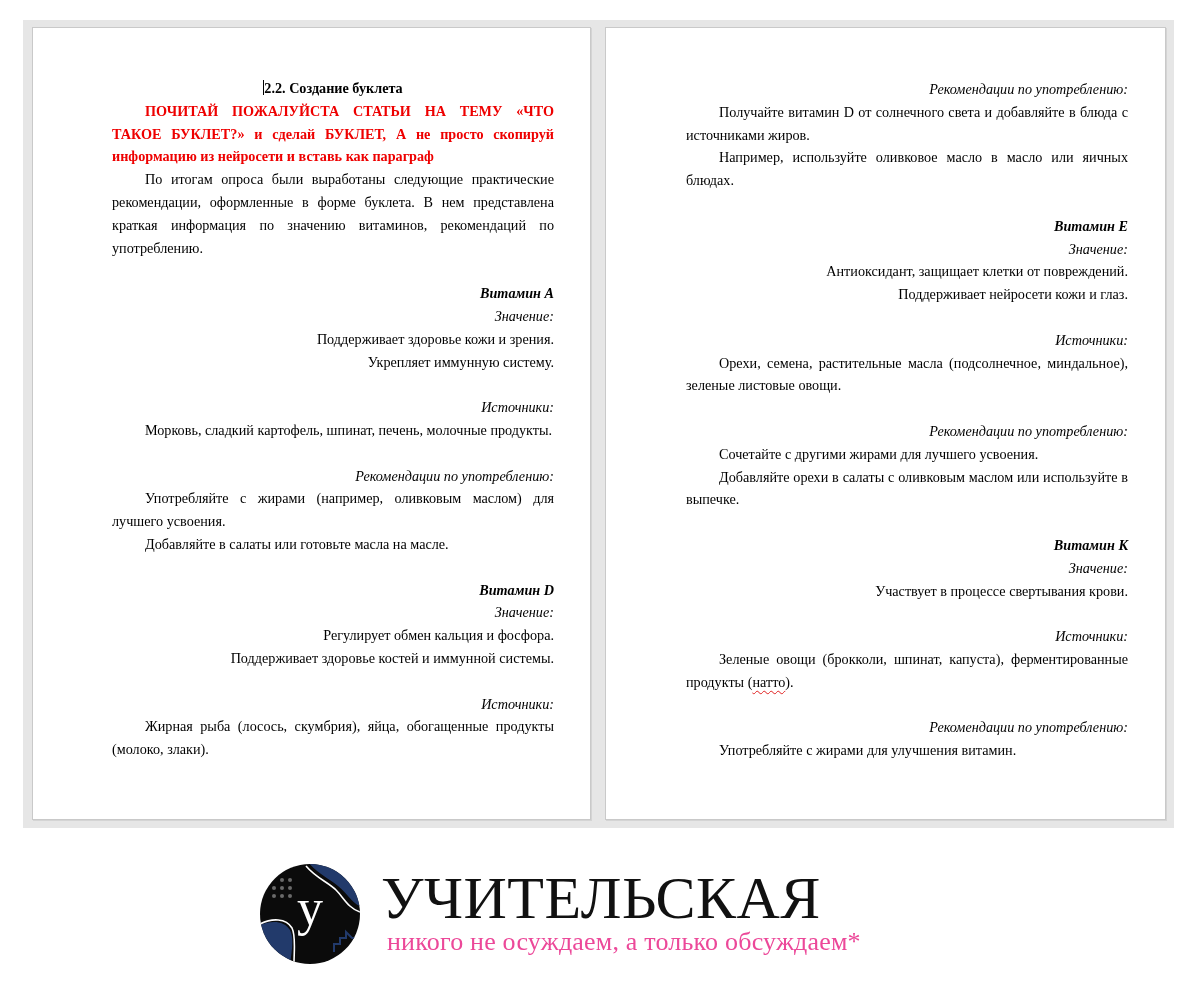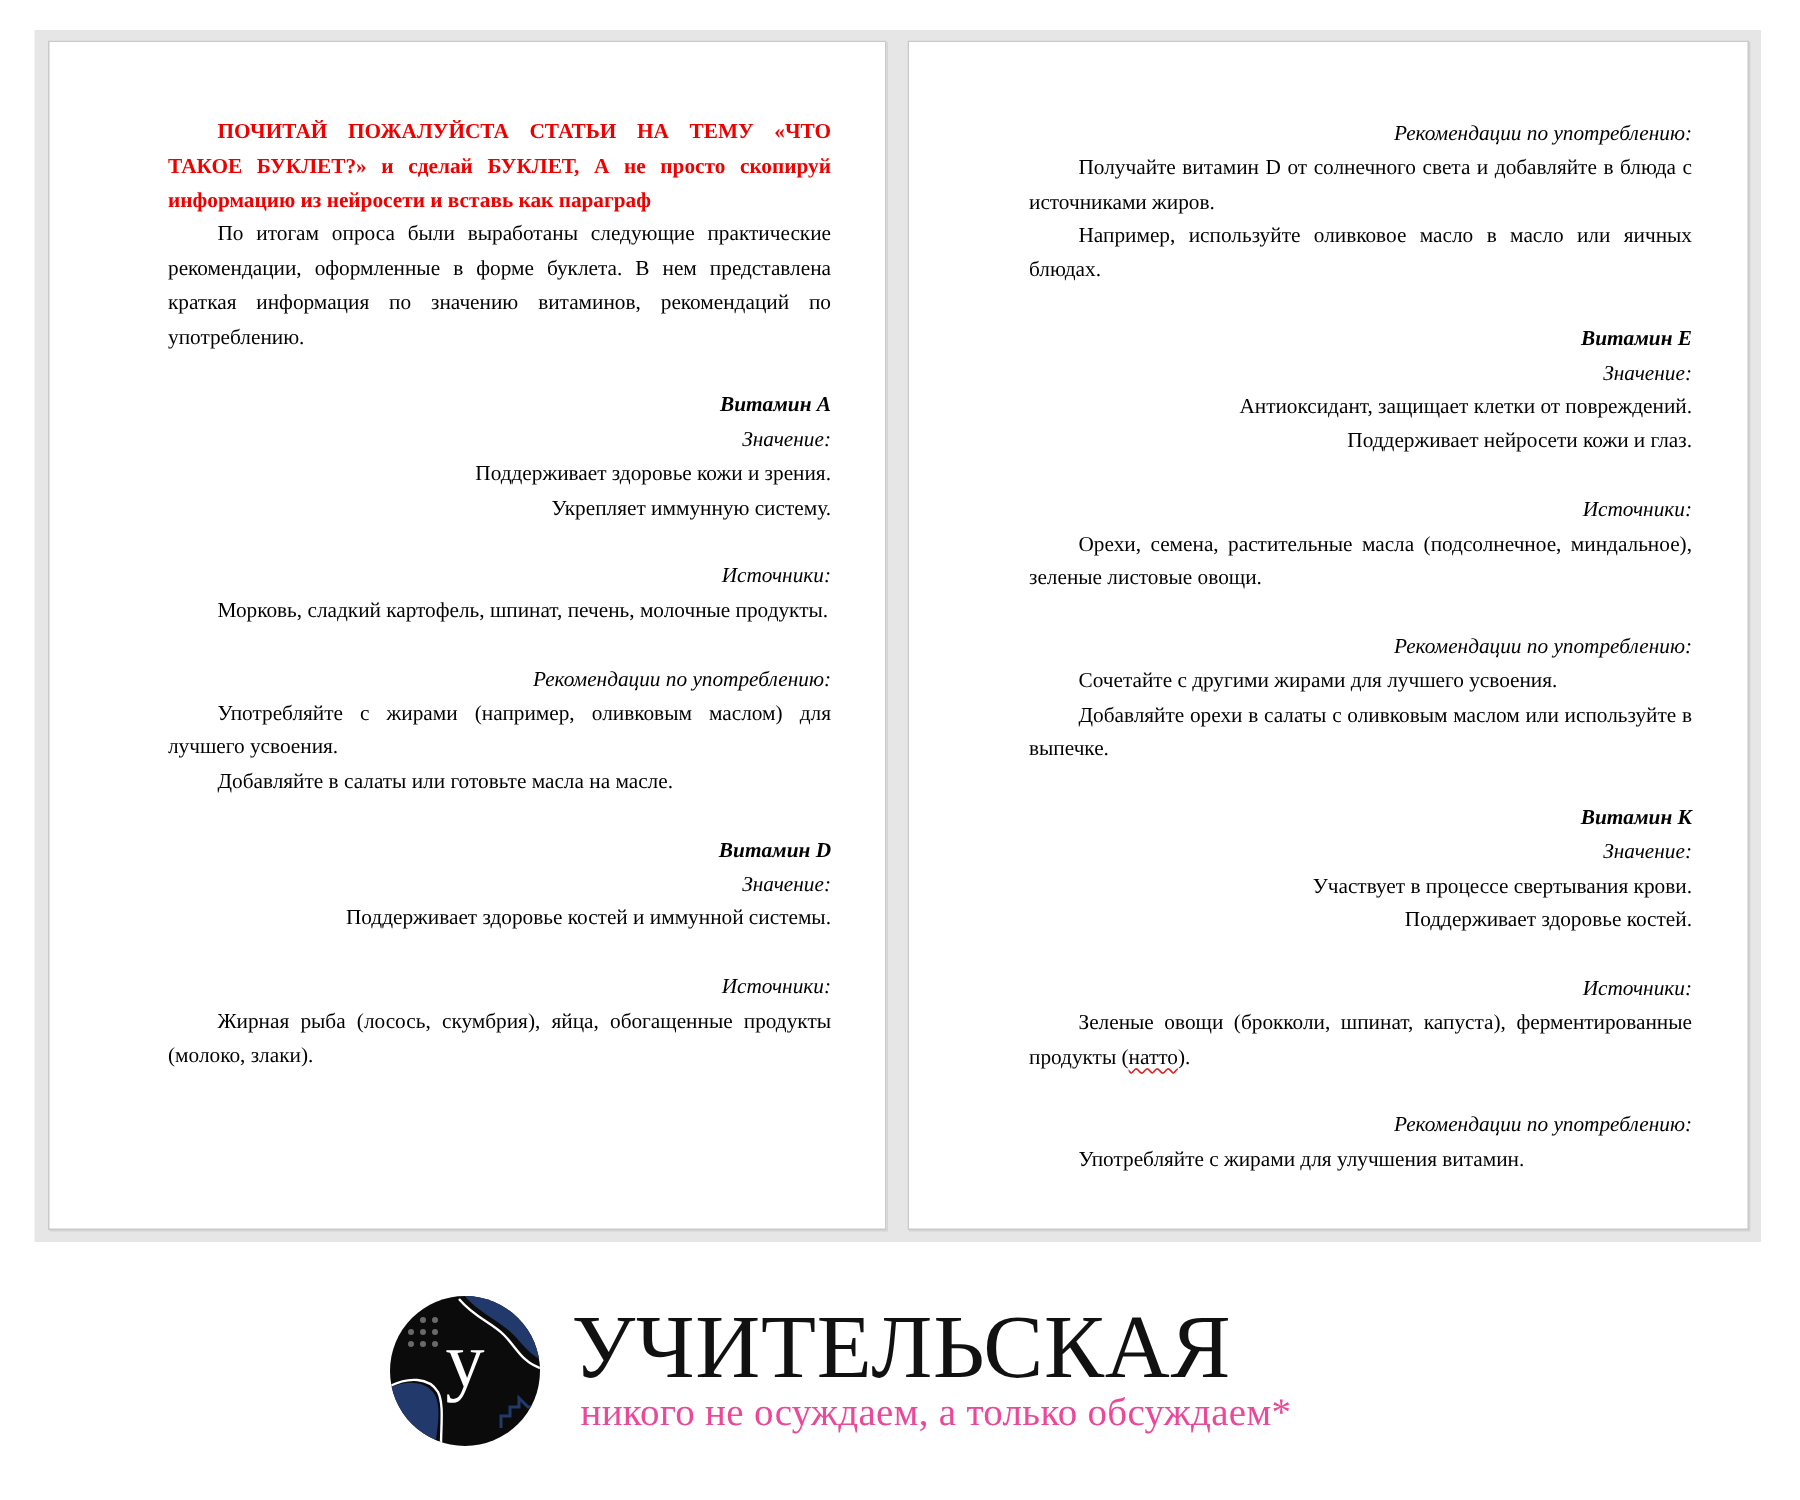--- a/index.html
+++ b/index.html
@@ -25,39 +25,41 @@
   .brand-title { position: absolute; left: 381px; top: 858px; font-family: "Liberation Serif", serif; font-size: 60px; line-height: 80px; letter-spacing: 0.5px; color: #111; white-space: nowrap; }
   .brand-sub { position: absolute; left: 387px; top: 926px; font-family: Liberation Serif, serif; font-size: 26px; line-height: 32px; color: #ec4899; white-space: nowrap; letter-spacing: 0.2px; }
 </style>
 </head>
 <body>
 
 <div class="frame"></div>
 
 <div class="page page-1">
   <div class="content">
+    <p class="heading"><span class="cursor"></span><span>2.2. Создание буклета</span></p>
     <p class="p red">ПОЧИТАЙ ПОЖАЛУЙСТА СТАТЬИ НА ТЕМУ «ЧТО ТАКОЕ БУКЛЕТ?» и сделай БУКЛЕТ, А не просто скопируй информацию из нейросети и вставь как параграф</p>
     <p class="p">По итогам опроса были выработаны следующие практические рекомендации, оформленные в форме буклета. В нем представлена краткая информация по значению витаминов, рекомендаций по употреблению.</p>
     <div class="blank"></div>
 
     <p class="p left vit">Витамин А</p>
     <p class="p left it">Значение:</p>
     <p class="p left">Поддерживает здоровье кожи и зрения.</p>
     <p class="p left">Укрепляет иммунную систему.</p>
     <div class="blank"></div>
     <p class="p left it">Источники:</p>
     <p class="p">Морковь, сладкий картофель, шпинат, печень, молочные продукты.</p>
     <div class="blank"></div>
     <p class="p left it">Рекомендации по употреблению:</p>
     <p class="p">Употребляйте с жирами (например, оливковым маслом) для лучшего усвоения.</p>
     <p class="p">Добавляйте в салаты или готовьте масла на масле.</p>
     <div class="blank"></div>
 
     <p class="p left vit">Витамин D</p>
     <p class="p left it">Значение:</p>
+    <p class="p left">Регулирует обмен кальция и фосфора.</p>
     <p class="p left">Поддерживает здоровье костей и иммунной системы.</p>
     <div class="blank"></div>
     <p class="p left it">Источники:</p>
     <p class="p">Жирная рыба (лосось, скумбрия), яйца, обогащенные продукты (молоко, злаки).</p>
   </div>
 </div>
 
 <div class="page page-2">
   <div class="content">
     <p class="p left it">Рекомендации по употреблению:</p>
@@ -74,21 +76,20 @@
     <p class="p">Орехи, семена, растительные масла (подсолнечное, миндальное), зеленые листовые овощи.</p>
     <div class="blank"></div>
     <p class="p left it">Рекомендации по употреблению:</p>
     <p class="p">Сочетайте с другими жирами для лучшего усвоения.</p>
     <p class="p">Добавляйте орехи в салаты с оливковым маслом или используйте в выпечке.</p>
     <div class="blank"></div>
 
     <p class="p left vit">Витамин К</p>
     <p class="p left it">Значение:</p>
     <p class="p left">Участвует в процессе свертывания крови.</p>
-    <p class="p left">Поддерживает здоровье костей.</p>
     <div class="blank"></div>
     <p class="p left it">Источники:</p>
     <p class="p"><span>Зеленые овощи (брокколи, шпинат, капуста), ферментированные продукты (</span><span class="squiggle">натто</span><span>).</span></p>
     <div class="blank"></div>
     <p class="p left it">Рекомендации по употреблению:</p>
     <p class="p">Употребляйте с жирами для улучшения витамин.</p>
   </div>
 </div>
 
 <div class="logo">

